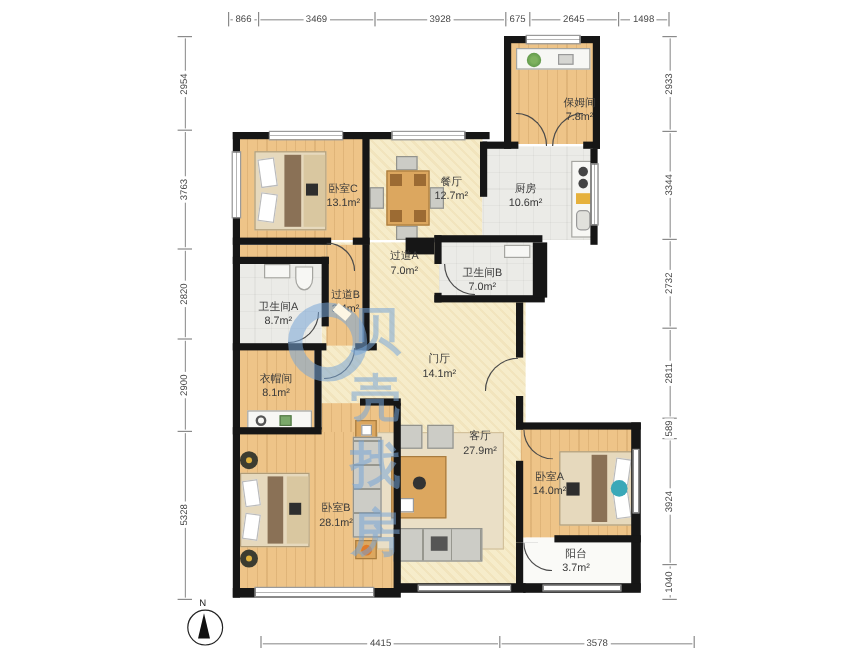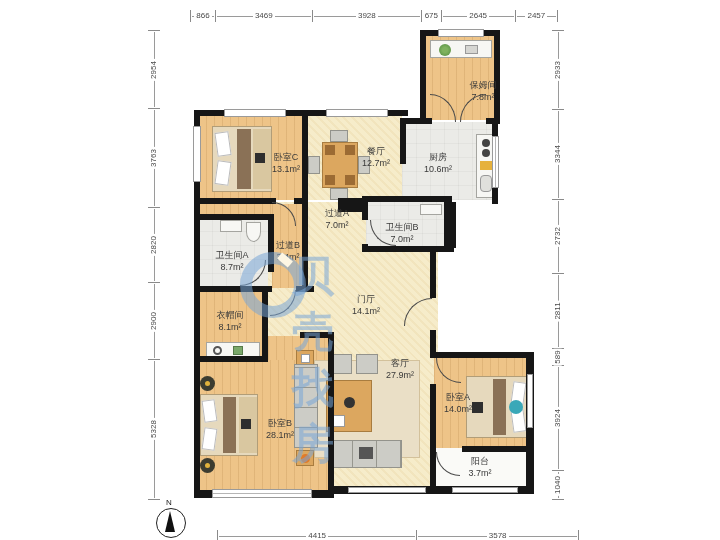--- a/index.html
+++ b/index.html
@@ -64,21 +64,21 @@
     <div class="hseg" style="flex-grow:3928">
         <span class="dim">3928</span>
       </div>
     <div class="hseg" style="flex-grow:675">
         <span class="dim">675</span>
       </div>
     <div class="hseg" style="flex-grow:2645">
         <span class="dim">2645</span>
       </div>
     <div class="hseg" style="flex-grow:1498">
-        <span class="dim">2457</span>
+        <span class="dim">1498</span>
       </div>
   </div>
   <div class="ruler h" style="left:196px;top:530px;width:362px;padding-left:21px;">
     <div class="hseg" style="flex-grow:4415">
         <span class="dim">4415</span>
       </div>
     <div class="hseg" style="flex-grow:3578">
         <span class="dim">3578</span>
       </div>
   </div>

